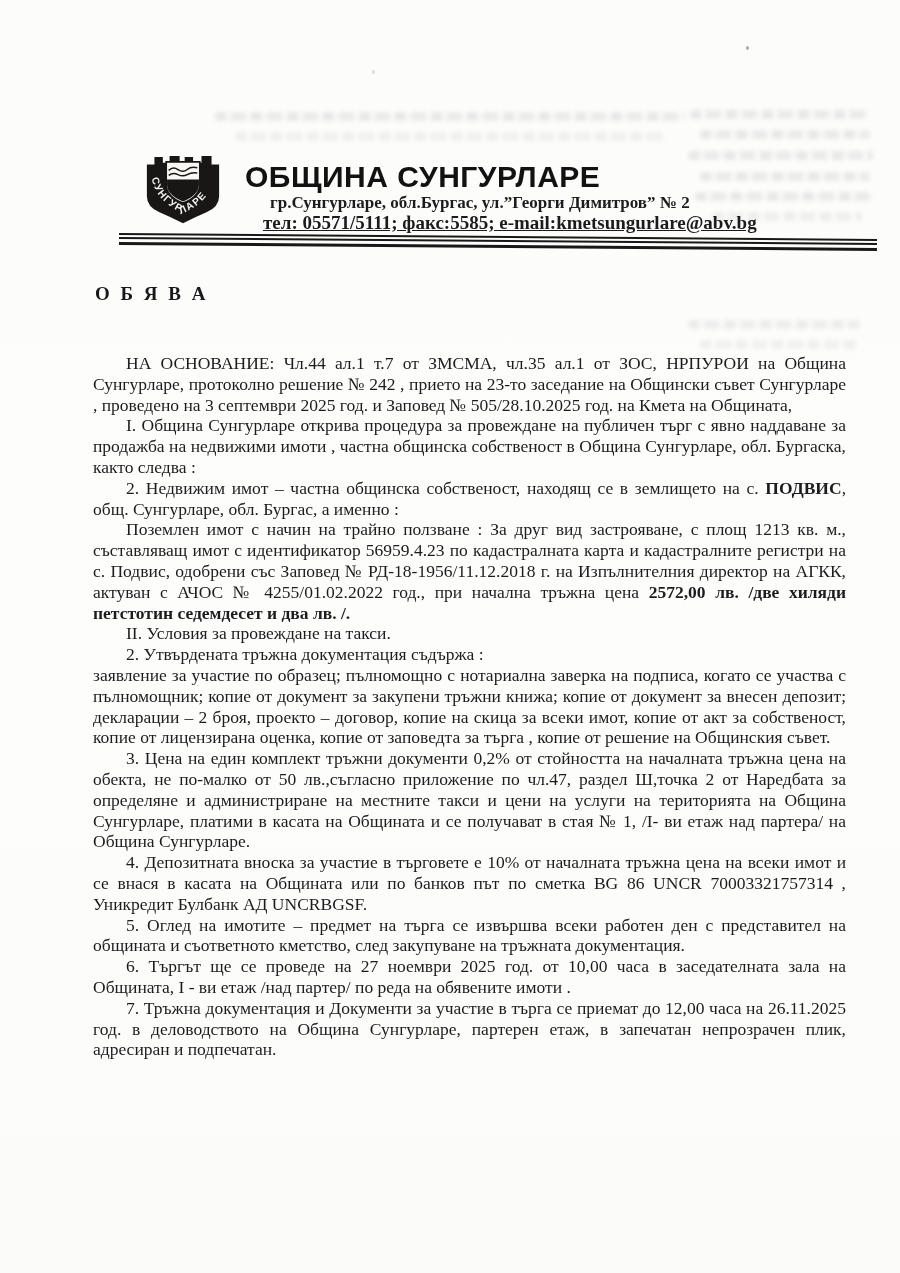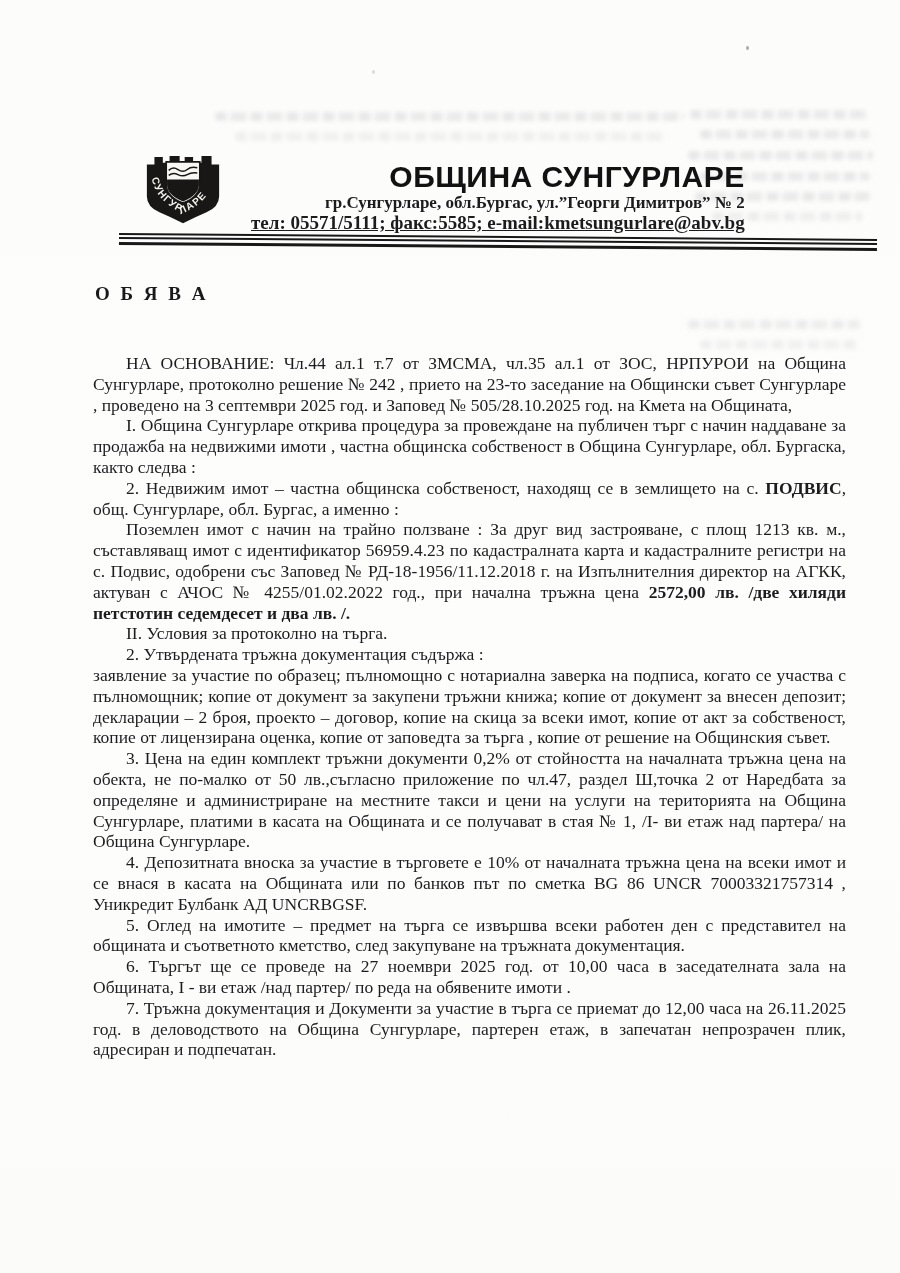--- a/index.html
+++ b/index.html
@@ -11,21 +11,21 @@
     margin: 0 auto;
     background: linear-gradient(180deg, #fcfcfa 0%, #fdfdfc 55%, #fbfbf9 100%);
     overflow: hidden;
     font-family: "Liberation Serif", serif;
     color: #1c1c1e;
   }
 
   
   .letterhead { position: absolute; left: 141px; top: 149px; display: flex; }
   .logo { width: 84px; height: 78px; flex: 0 0 auto; }
-  .head-text { margin-left: 8px; padding-top: 13px; text-align: right; }
+  .head-text { margin-left: 20px; padding-top: 13px; }
   .org-name {
     font-family: "Liberation Sans", sans-serif;
     font-weight: 700; font-size: 30px; line-height: 30px;
     letter-spacing: 0.5px; color: #121212; white-space: nowrap;
   }
   .org-addr { font-weight: 700; font-size: 17px; line-height: 19px; margin: 1px 0 0 25px; white-space: nowrap; }
   .org-contact { font-weight: 700; font-size: 19px; line-height: 19px; margin: 1px 0 0 18px; white-space: nowrap; text-decoration: underline; }
 
   
   .rule { position: absolute; left: 119px; top: 236px; width: 758px; transform: rotate(0.45deg); }
@@ -102,24 +102,24 @@
   <div class="rule">
     <div class="ln l1"></div>
     <div class="ln l2"></div>
     <div class="ln l3"></div>
   </div>
 
   <div class="title">О Б Я В А</div>
 
   <div class="doc">
     <p class="ind">НА ОСНОВАНИЕ: Чл.44 ал.1 т.7 от ЗМСМА, чл.35 ал.1 от ЗОС,  НРПУРОИ  на Община  Сунгурларе,  протоколно решение № 242 , прието на  23-то заседание на Общински съвет  Сунгурларе , проведено на 3 септември 2025 год. и Заповед № 505/28.10.2025 год. на Кмета на Общината,</p>
-    <p class="ind">I.   Община  Сунгурларе  открива процедура за провеждане на публичен търг с начин наддаване за продажба на недвижими имоти , частна общинска собственост в Община Сунгурларе,  обл. Бургаска, както следва :</p>
+    <p class="ind">I.   Община  Сунгурларе  открива процедура за провеждане на публичен търг с явно наддаване за продажба на недвижими имоти , частна общинска собственост в Община Сунгурларе,  обл. Бургаска, както следва :</p>
     <p class="ind"><span>2.   Недвижим имот – частна общинска собственост, находящ се в землището на с. </span><b>ПОДВИС</b><span>, общ. Сунгурларе, обл. Бургас, а именно :</span></p>
     <p class="ind"><span>Поземлен имот с начин на трайно ползване :  За друг вид застрояване, с площ  1213 кв. м., съставляващ имот с идентификатор 56959.4.23 по кадастралната карта  и кадастралните регистри на с. Подвис, одобрени със  Заповед № РД-18-1956/11.12.2018 г. на Изпълнителния директор на АГКК, актуван с АЧОС № 4255/01.02.2022 год., при начална тръжна цена </span><b>2572,00 лв. /две хиляди петстотин седемдесет и два лв. /.</b></p>
-    <p class="ind">II.    Условия за протоколно  на търга.</p>
+    <p class="ind">II.    Условия за провеждане  на такси.</p>
     <p class="ind">2.   Утвърдената тръжна документация съдържа :</p>
     <p>заявление за участие по образец; пълномощно с нотариална заверка на подписа, когато се участва с пълномощник; копие от документ за закупени тръжни книжа; копие от документ за внесен депозит; декларации – 2 броя, проекто – договор, копие на скица  за всеки имот, копие от акт за собственост, копие от лицензирана оценка, копие от заповедта за търга , копие от решение на Общинския съвет.</p>
     <p class="ind">3.   Цена на един комплект тръжни документи 0,2% от стойността на началната тръжна цена на обекта, не по-малко от 50 лв.,съгласно приложение по чл.47, раздел Ш,точка 2 от Наредбата  за определяне и администриране на местните такси и цени на услуги  на територията на Община Сунгурларе, платими в касата на Общината и се получават в стая № 1, /I- ви етаж над партера/ на Община Сунгурларе.</p>
     <p class="ind">4.   Депозитната вноска за участие в търговете е 10% от началната тръжна цена на всеки имот и се внася  в касата на Общината или по банков път по сметка  BG 86 UNCR 70003321757314 , Уникредит Булбанк АД  UNCRBGSF.</p>
     <p class="ind">5.   Оглед  на  имотите  –  предмет  на  търга  се  извършва  всеки  работен  ден  с представител на общината и съответното кметство, след закупуване на тръжната документация.</p>
     <p class="ind">6. Търгът  ще  се проведе на 27 ноември 2025 год. от 10,00 часа в заседателната зала на Общината,  I - ви етаж /над партер/ по реда  на обявените имоти .</p>
     <p class="ind">7. Тръжна  документация и Документи за участие в търга се приемат до 12,00 часа на 26.11.2025 год. в деловодството на Община  Сунгурларе, партерен етаж, в запечатан непрозрачен плик, адресиран и подпечатан.</p>
   </div>
 
 </div>

